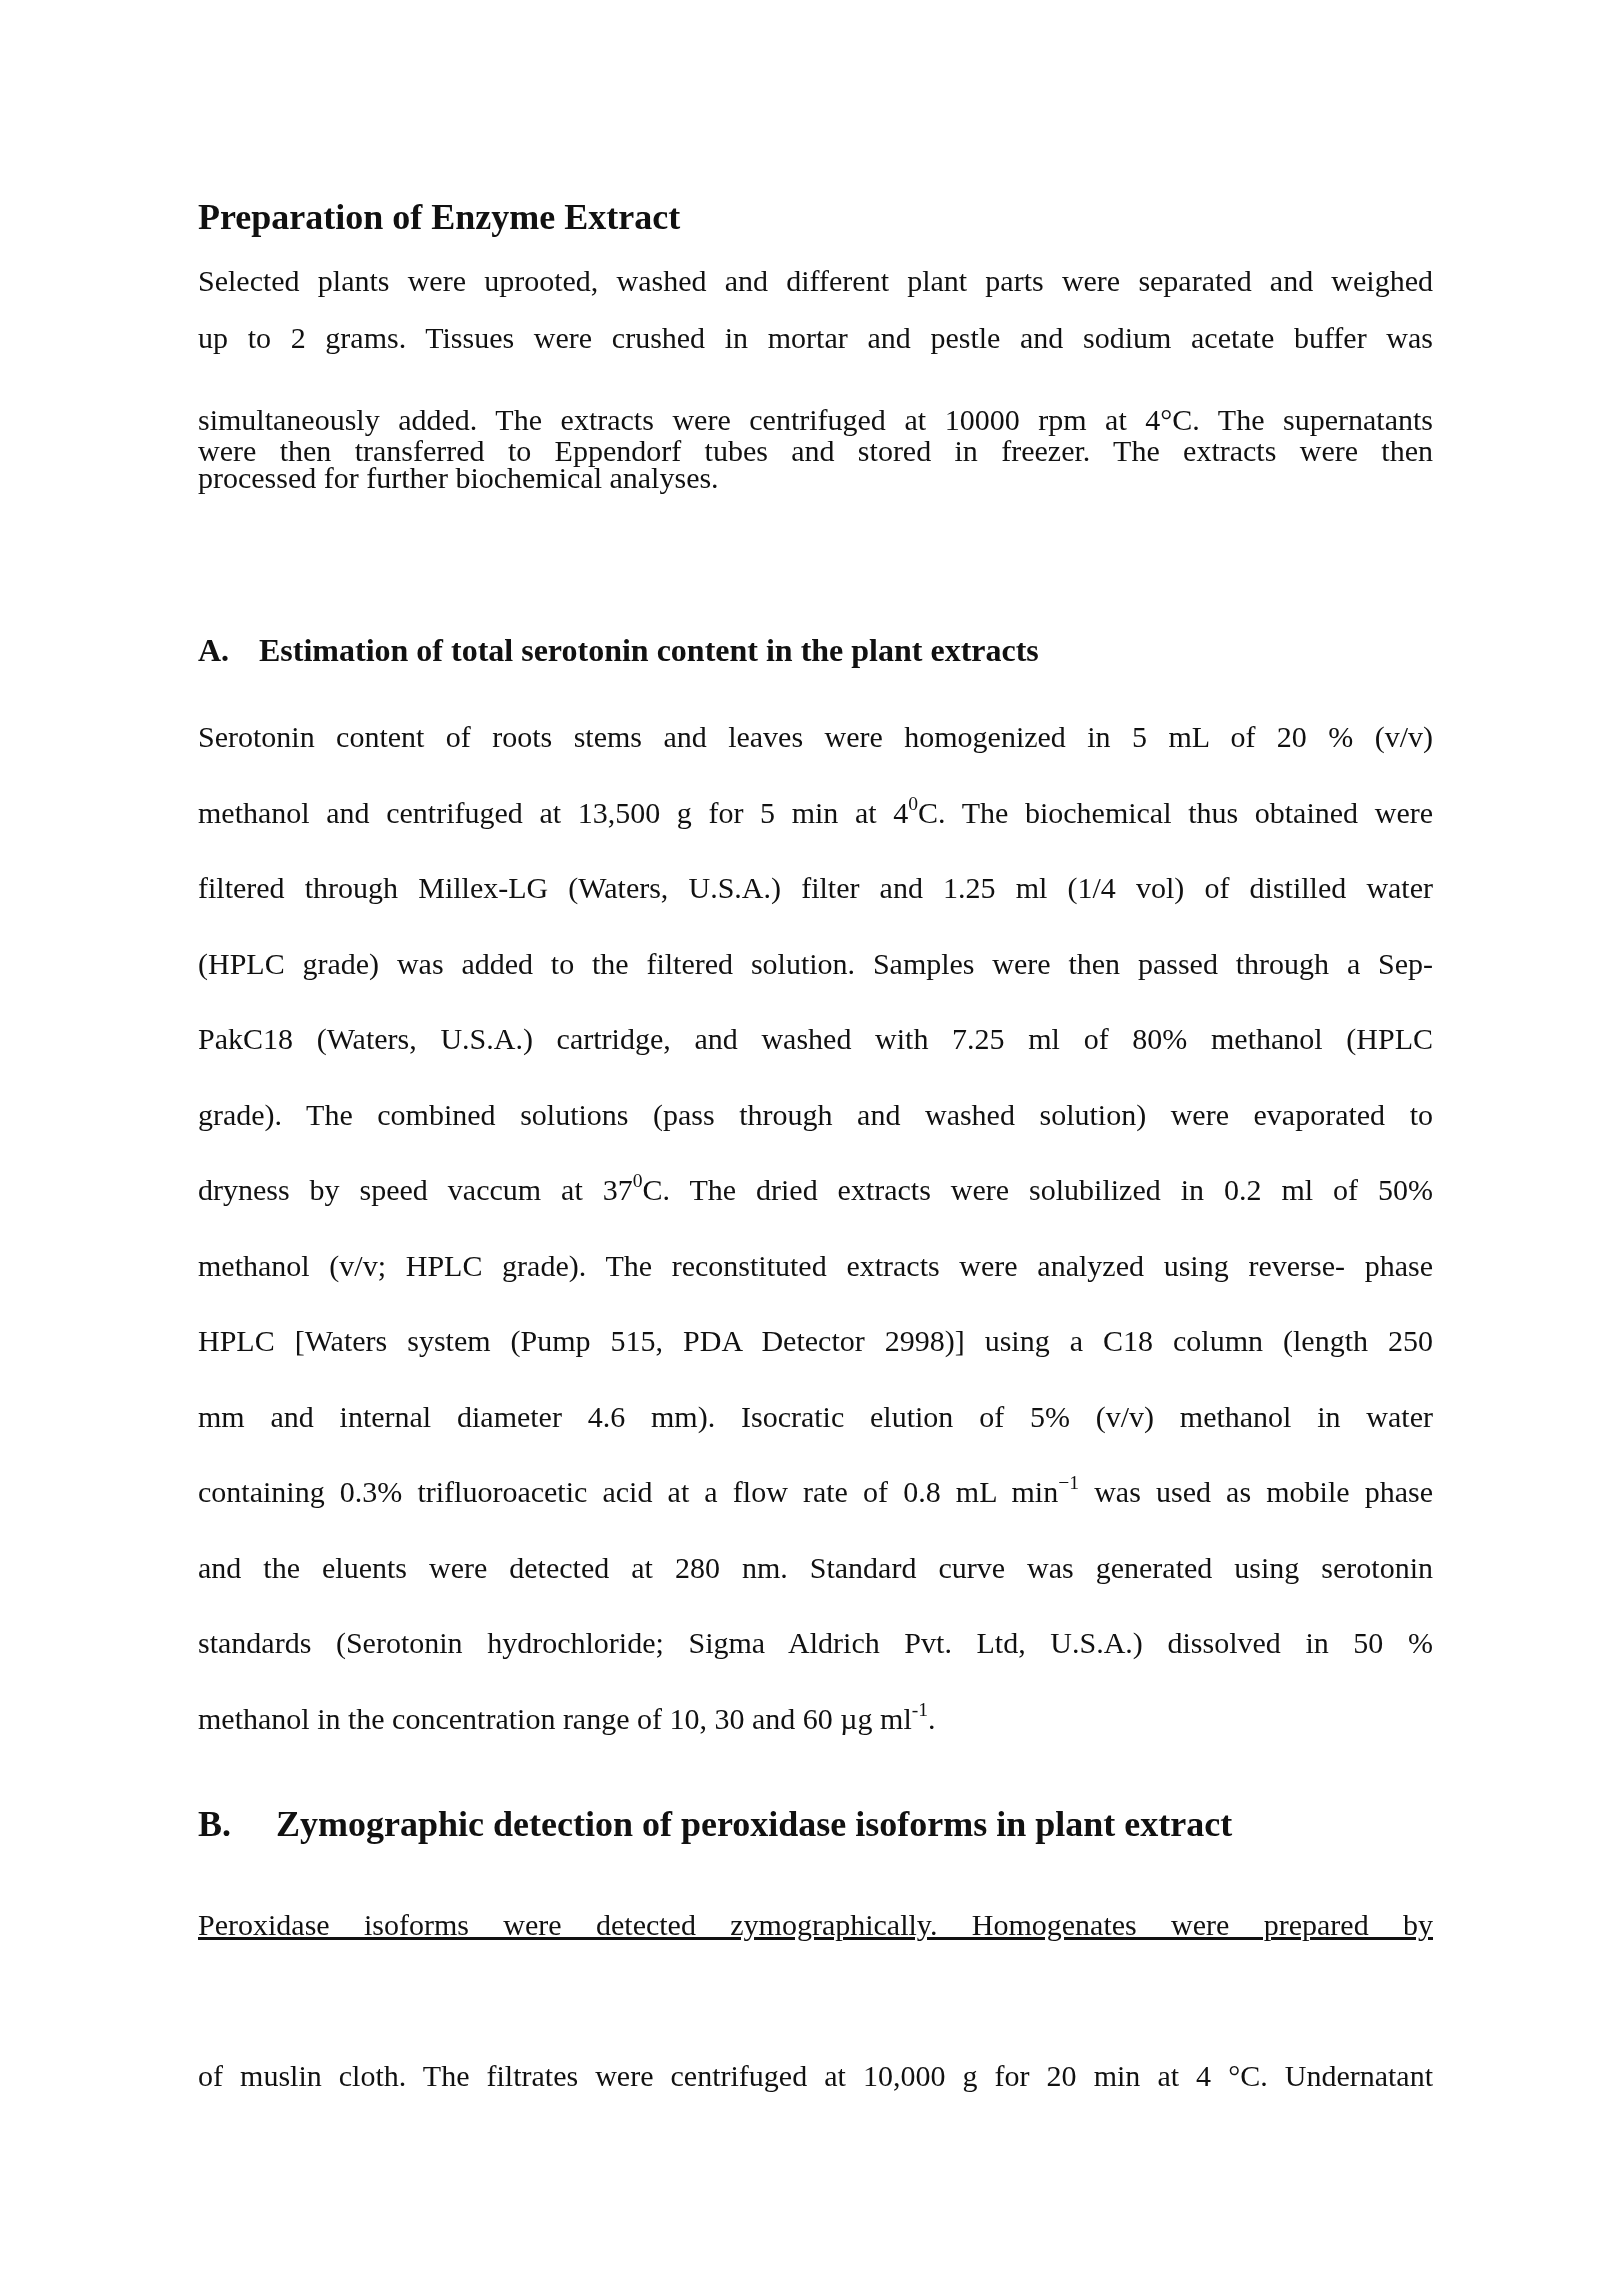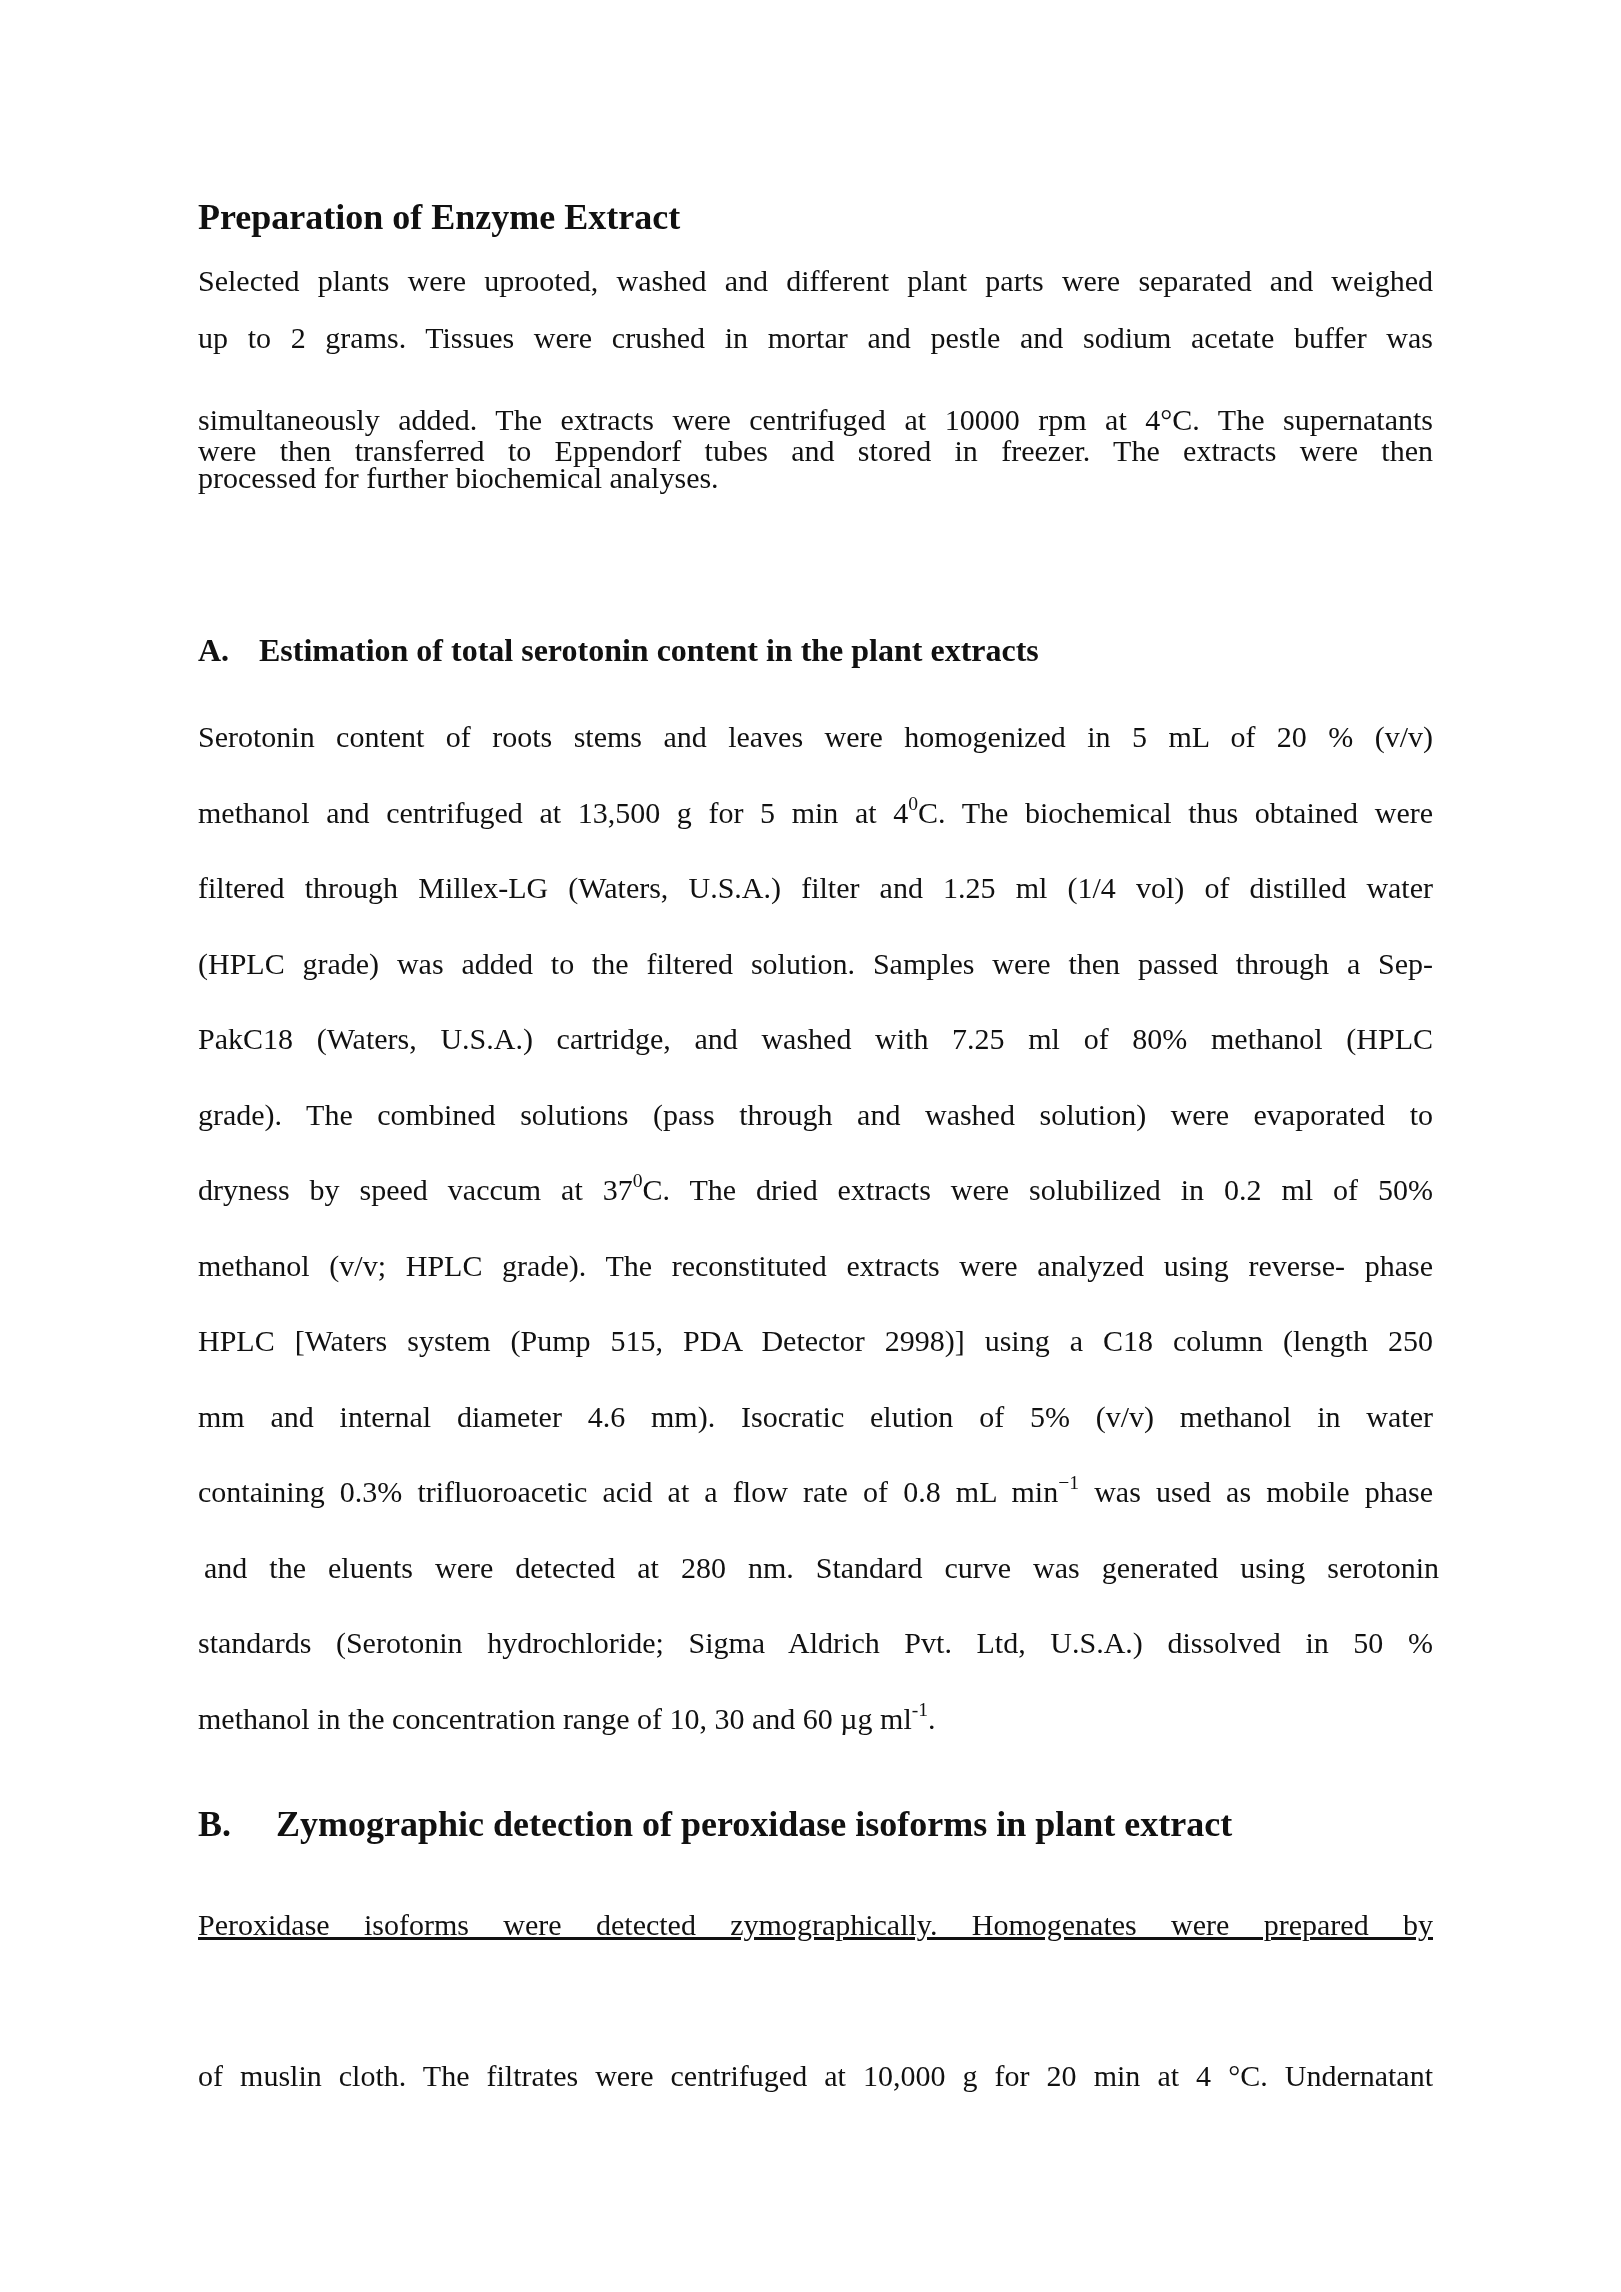--- a/index.html
+++ b/index.html
@@ -39,21 +39,21 @@
   <div class="line" style="top:1097px;">grade). The combined solutions (pass through and washed solution) were evaporated to</div>
   <div class="line" style="top:1172px;">
     <span>dryness by speed vaccum at 37</span><sup>0</sup><span>C. The dried extracts were solubilized in 0.2 ml of 50%</span>
   </div>
   <div class="line" style="top:1248px;">methanol (v/v; HPLC grade). The reconstituted extracts were analyzed using reverse- phase</div>
   <div class="line" style="top:1323px;">HPLC [Waters system (Pump 515, PDA Detector 2998)] using a C18 column (length 250</div>
   <div class="line" style="top:1399px;">mm and internal diameter 4.6 mm). Isocratic elution of 5% (v/v) methanol in water</div>
   <div class="line" style="top:1474px;">
     <span>containing 0.3% trifluoroacetic acid at a flow rate of 0.8 mL min</span><sup>−1</sup><span> was used as mobile phase</span>
   </div>
-  <div class="line" style="top:1550px;margin-left:6px;">and the eluents were detected at 280 nm. Standard curve was generated using serotonin</div>
+  <div class="line" style="top:1550px;">and the eluents were detected at 280 nm. Standard curve was generated using serotonin</div>
   <div class="line" style="top:1625px;">standards (Serotonin hydrochloride; Sigma Aldrich Pvt. Ltd, U.S.A.) dissolved in 50 %</div>
   <div class="line last" style="top:1701px;">
     <span>methanol in the concentration range of 10, 30 and 60 µg ml</span><sup>-1</sup><span>.</span>
   </div>
 
   <div class="h hB" style="top:1803px; font-size:36px;">
     <span class="num">B.</span><span>Zymographic detection of peroxidase isoforms in plant extract</span>
   </div>
   <div class="line" style="top:1907px;text-decoration:underline;">Peroxidase isoforms were detected zymographically. Homogenates were prepared by</div>
   <div class="line" style="top:2058px;">of muslin cloth. The filtrates were centrifuged at 10,000 g for 20 min at 4 °C. Undernatant</div>

